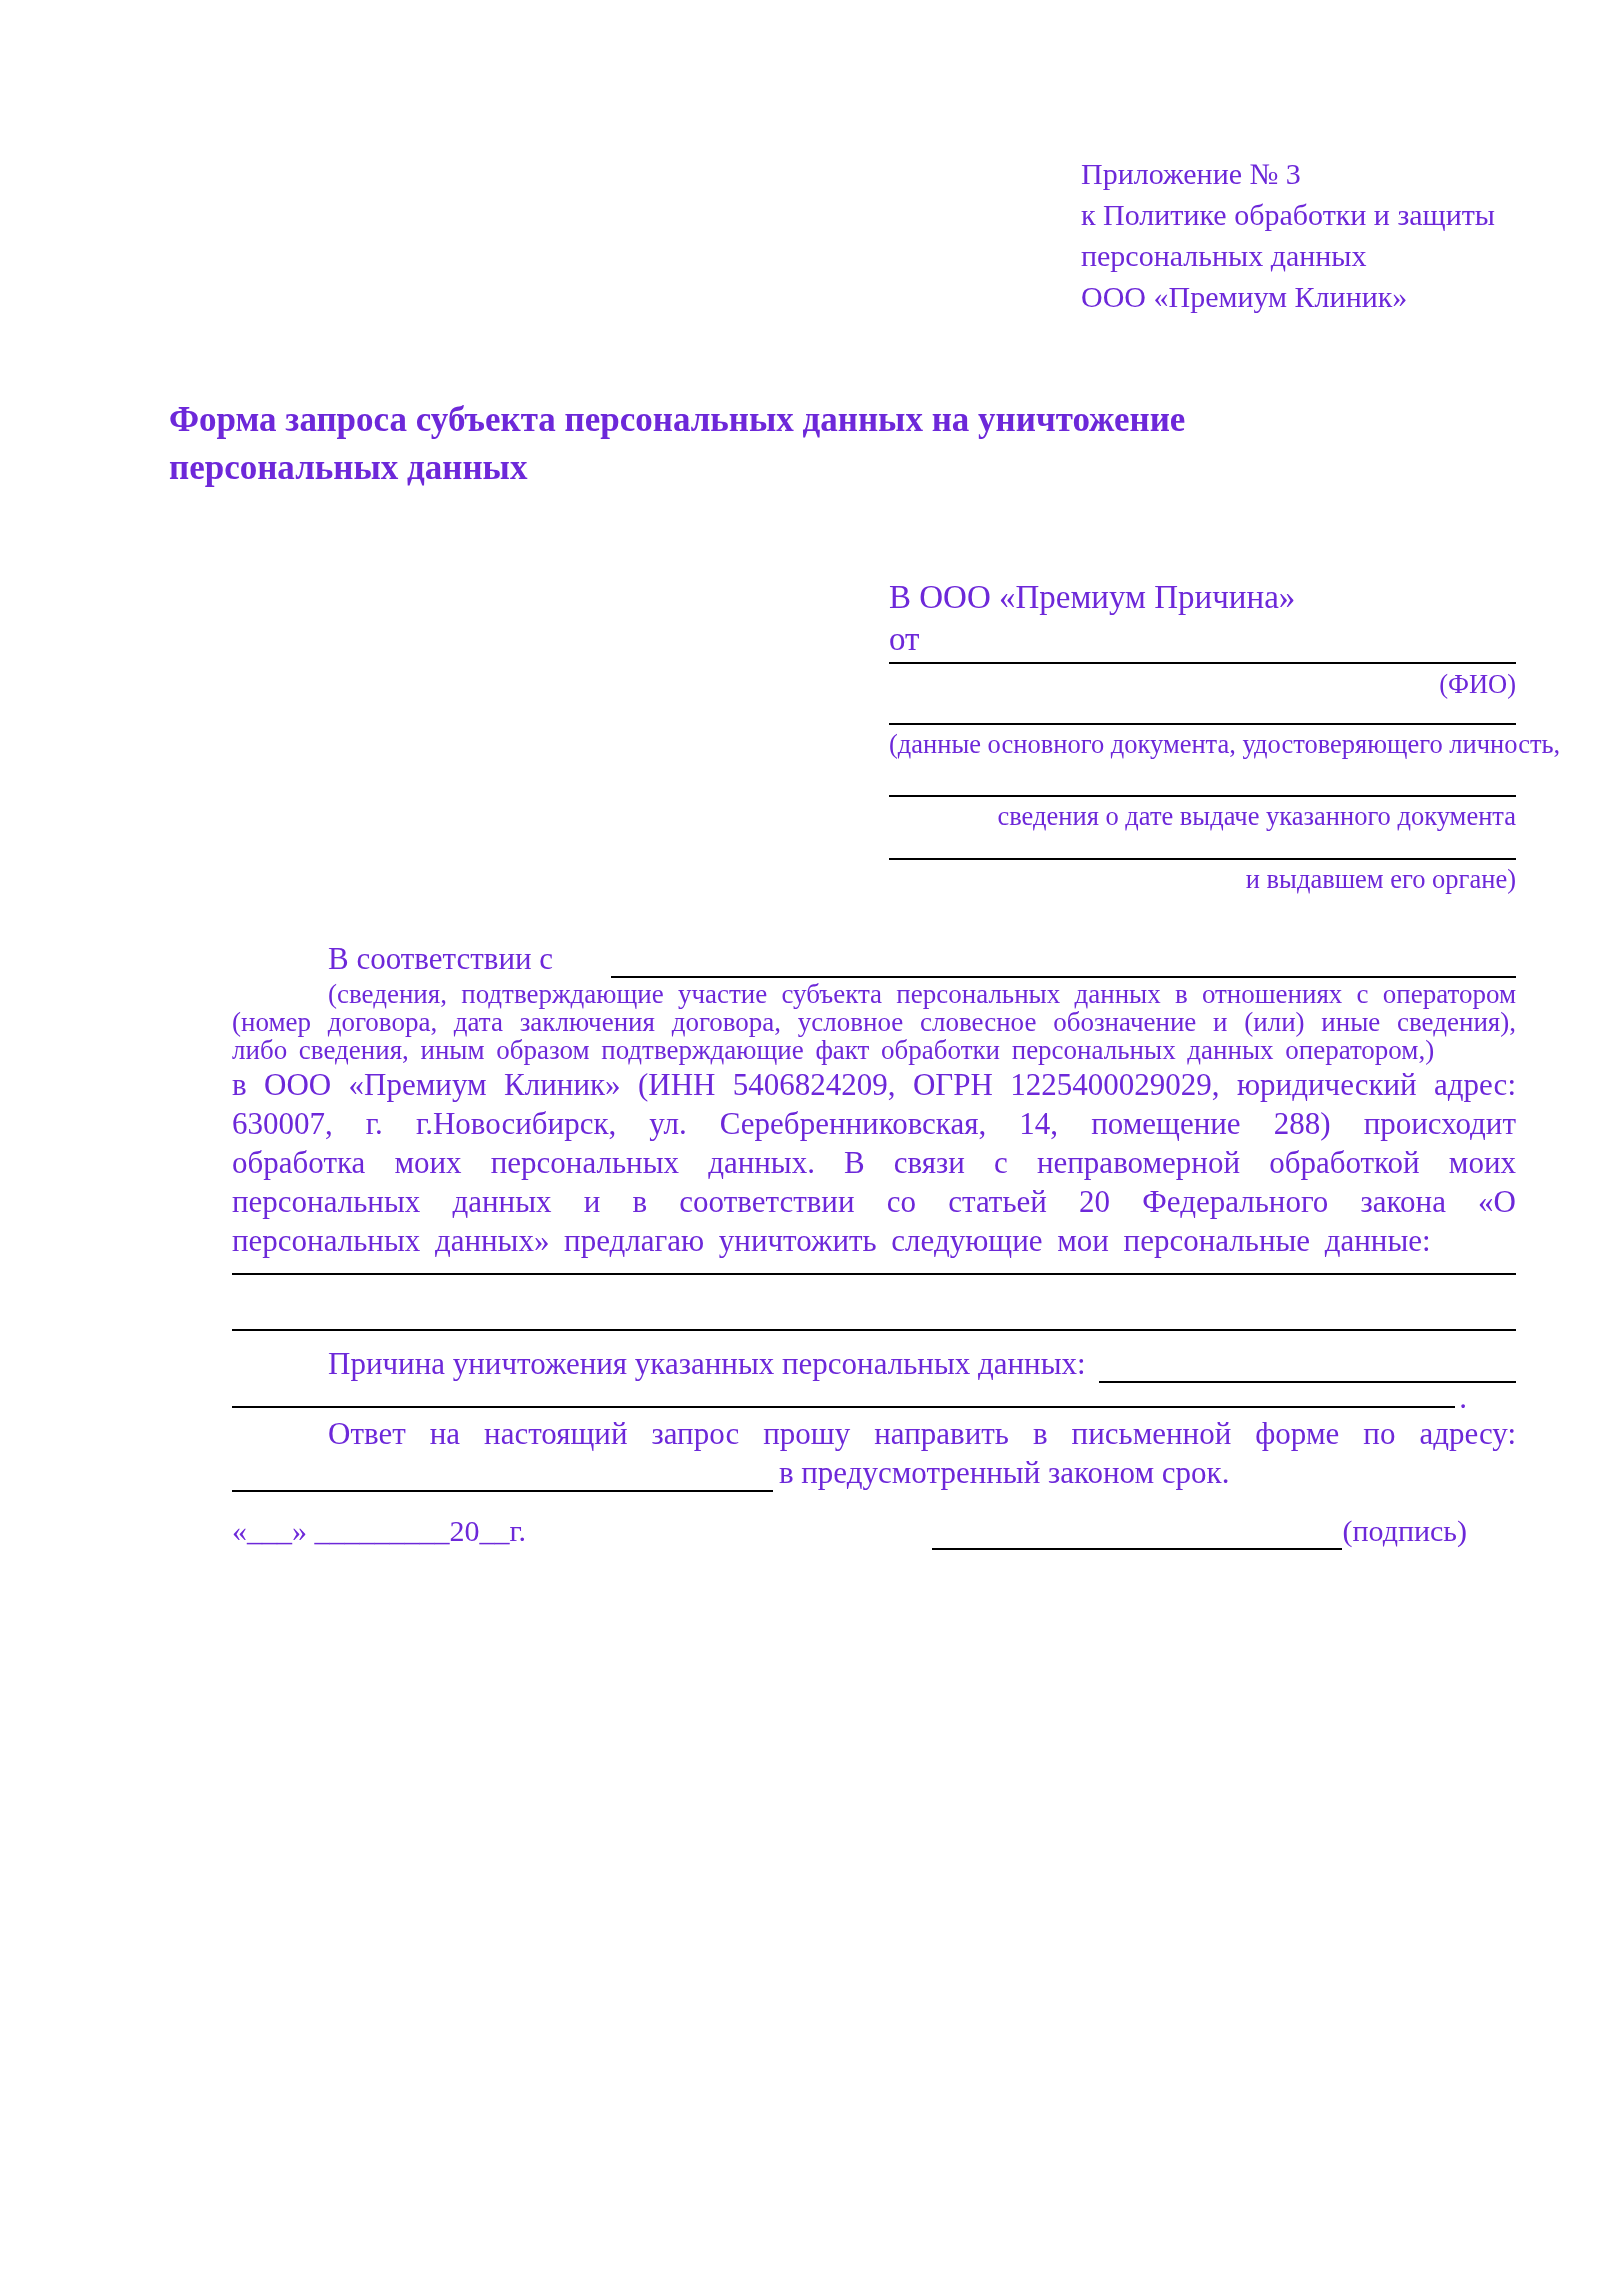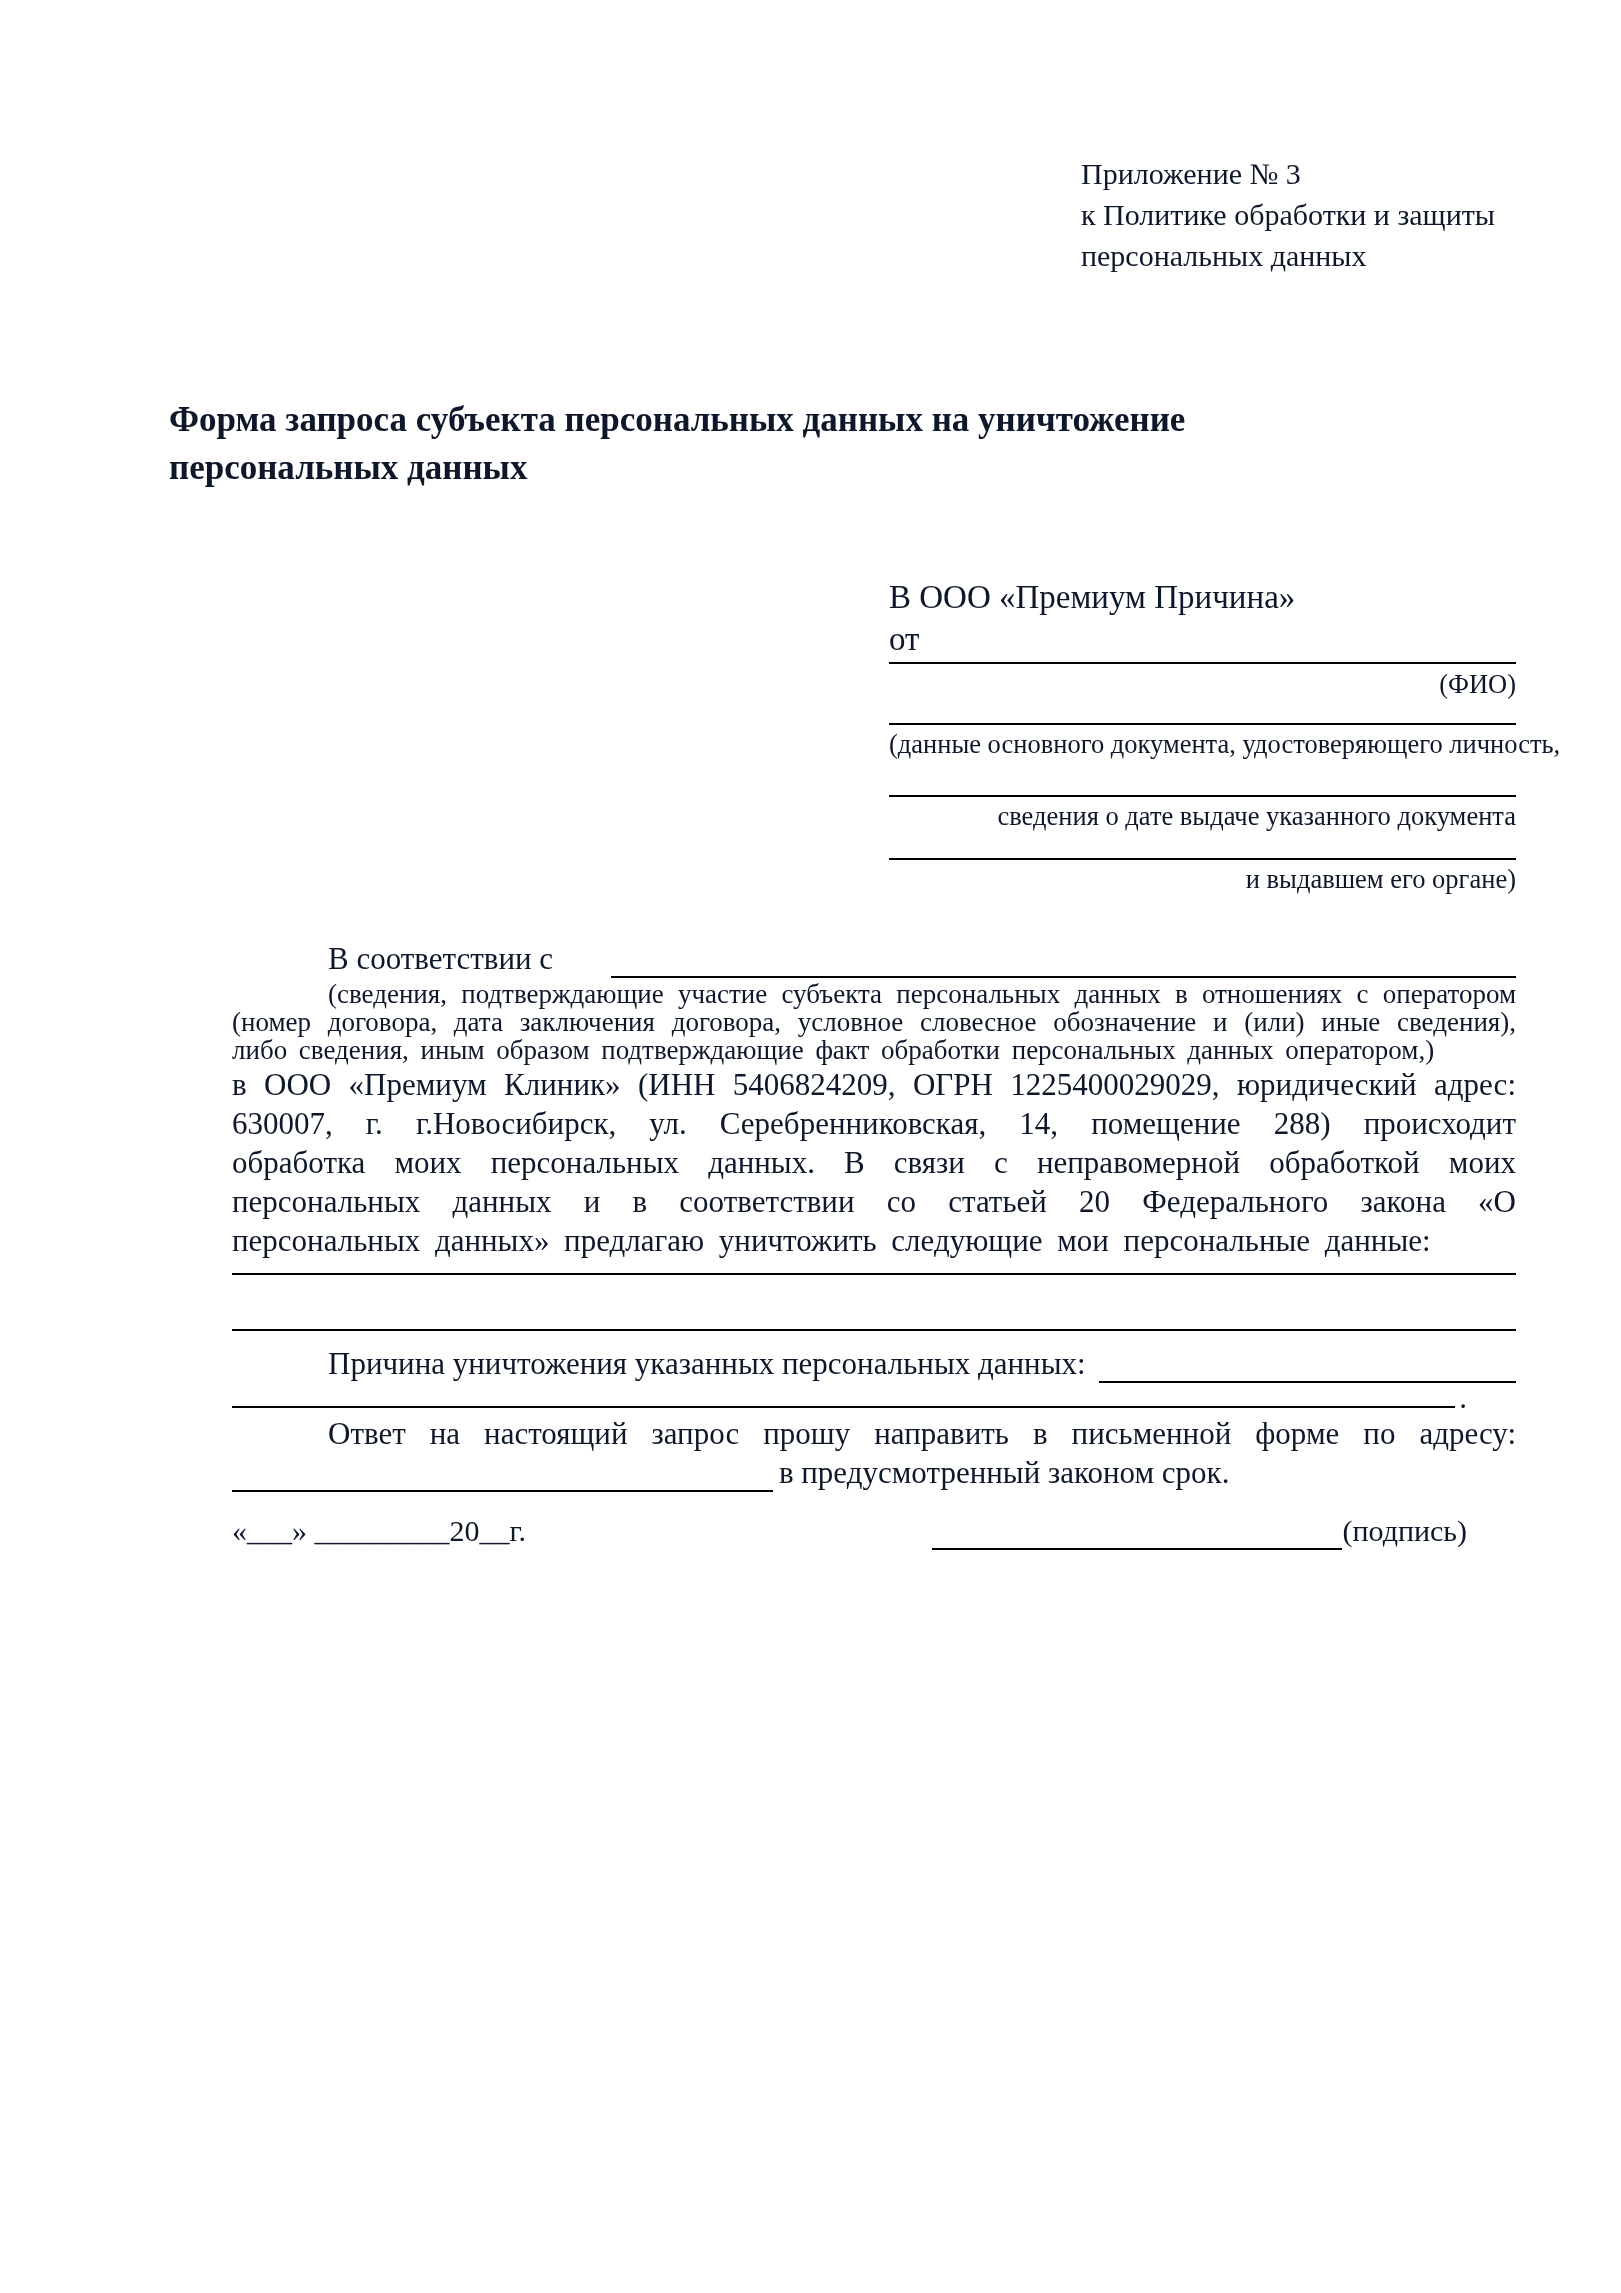--- a/index.html
+++ b/index.html
@@ -1,21 +1,21 @@
 <!DOCTYPE html>
 <html><head>
 <meta charset="utf-8">
 <style>
   html,body{margin:0;padding:0;background:#8a8a8a;}
   .page{
     position:relative;
     width:1621px;height:2294px;
     background:#ffffff;
     font-family:"Liberation Serif","DejaVu Serif",serif;
-    color:#0f172a;
+    color:#6d28d9;
     overflow:hidden;
   }
   
   .appendix{position:absolute;left:1081px;top:153px;font-size:30px;line-height:41px;white-space:nowrap;}
   
   .title{position:absolute;left:169px;top:396px;width:1284px;text-align:left;font-weight:bold;font-size:35px;line-height:48px;}
   
   .addressee{position:absolute;left:889px;top:576px;width:627px;font-size:33px;line-height:42px;}
   .addressee .cap{font-size:26.5px;line-height:29px;text-align:right;white-space:nowrap;}
   .uline{height:0;border-top:2.9px solid #000;}
@@ -54,20 +54,21 @@
 </style>
 </head>
 <body>
 
 <div class="page">
 
   <div class="appendix">
     <div>Приложение № 3</div>
     <div>к Политике обработки и защиты</div>
     <div>персональных данных</div>
+    <div>ООО «Премиум Клиник»</div>
   </div>
 
   <div class="title">
     <div>Форма запроса субъекта персональных данных на уничтожение</div>
     <div>персональных данных</div>
   </div>
 
   <div class="addressee">
     <div>В ООО «Премиум Причина»</div>
     <div>от</div>

